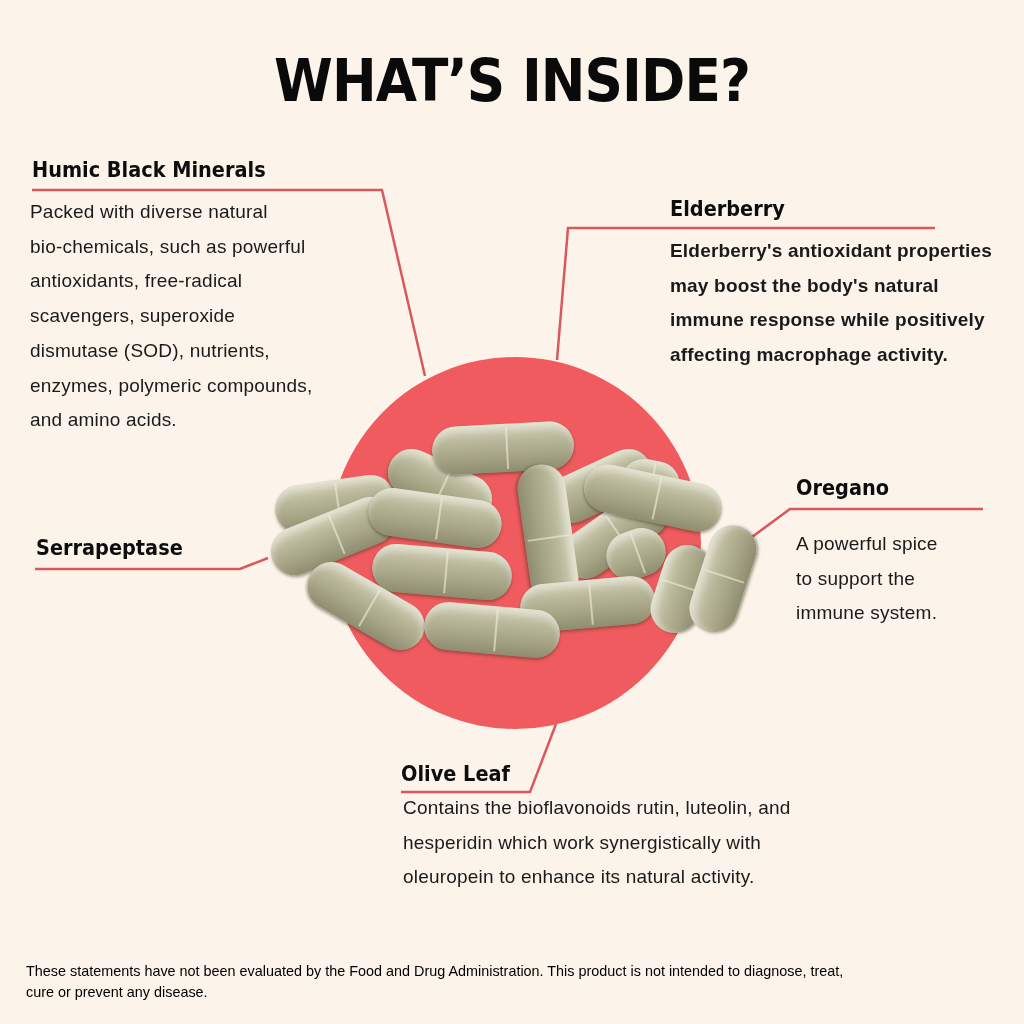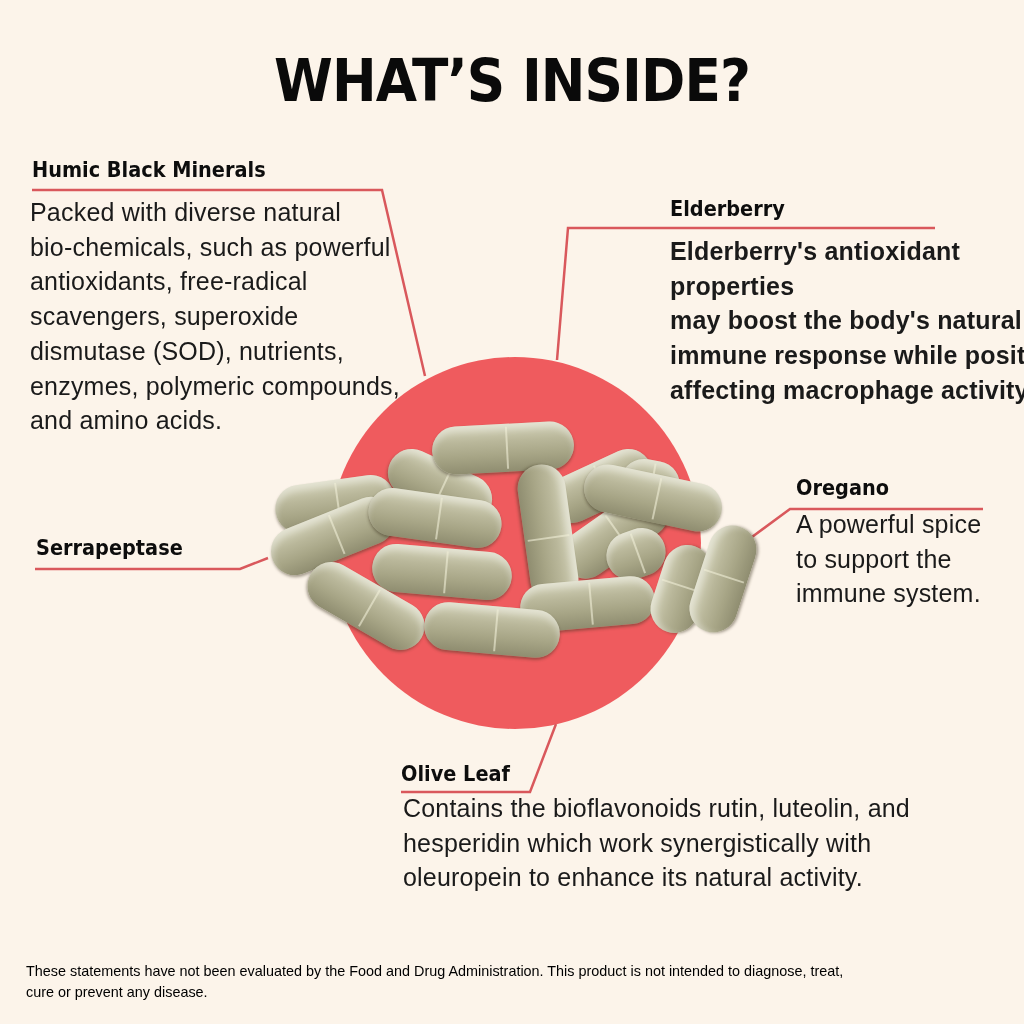--- a/index.html
+++ b/index.html
@@ -78,21 +78,21 @@
       font-weight: bold;
       font-size: 21px;
       color: #0d0d0d;
       line-height: 1;
       white-space: nowrap;
       transform: scaleX(0.92);
       transform-origin: left center;
     }
     .body-text {
       font-family: "Liberation Sans", sans-serif;
-      font-size: 25px;
+      font-size: 19px;
       line-height: 34.7px;
       color: #1a1a1a;
       white-space: pre-line;
       letter-spacing: 0.2px;
     }
     .disclaimer {
       position: absolute;
       left: 26px;
       top: 961px;
       width: 980px;
@@ -159,21 +159,21 @@
 <div class="block" style="left:622px;top:199px;width:420px;margin-left:48px;">
   <div class="heading">Elderberry</div>
   <div class="body-text" style="margin-top:14px;font-weight:bold;">Elderberry's antioxidant properties
 may boost the body's natural
 immune response while positively
 affecting macrophage activity.</div>
 </div>
 
 <div class="block" style="left:796px;top:478px;width:220px;">
   <div class="heading">Oregano</div>
-  <div class="body-text" style="margin-top:8px;">A powerful spice
+  <div class="body-text" style="margin-top:28px;">A powerful spice
 to support the
 immune system.</div>
 </div>
 
 <div class="block" style="left:36px;top:538px;width:320px;">
   <div class="heading">Serrapeptase</div>
 </div>
 
 <div class="block" style="left:401px;top:764px;width:560px;">
   <div class="heading">Olive Leaf</div>

